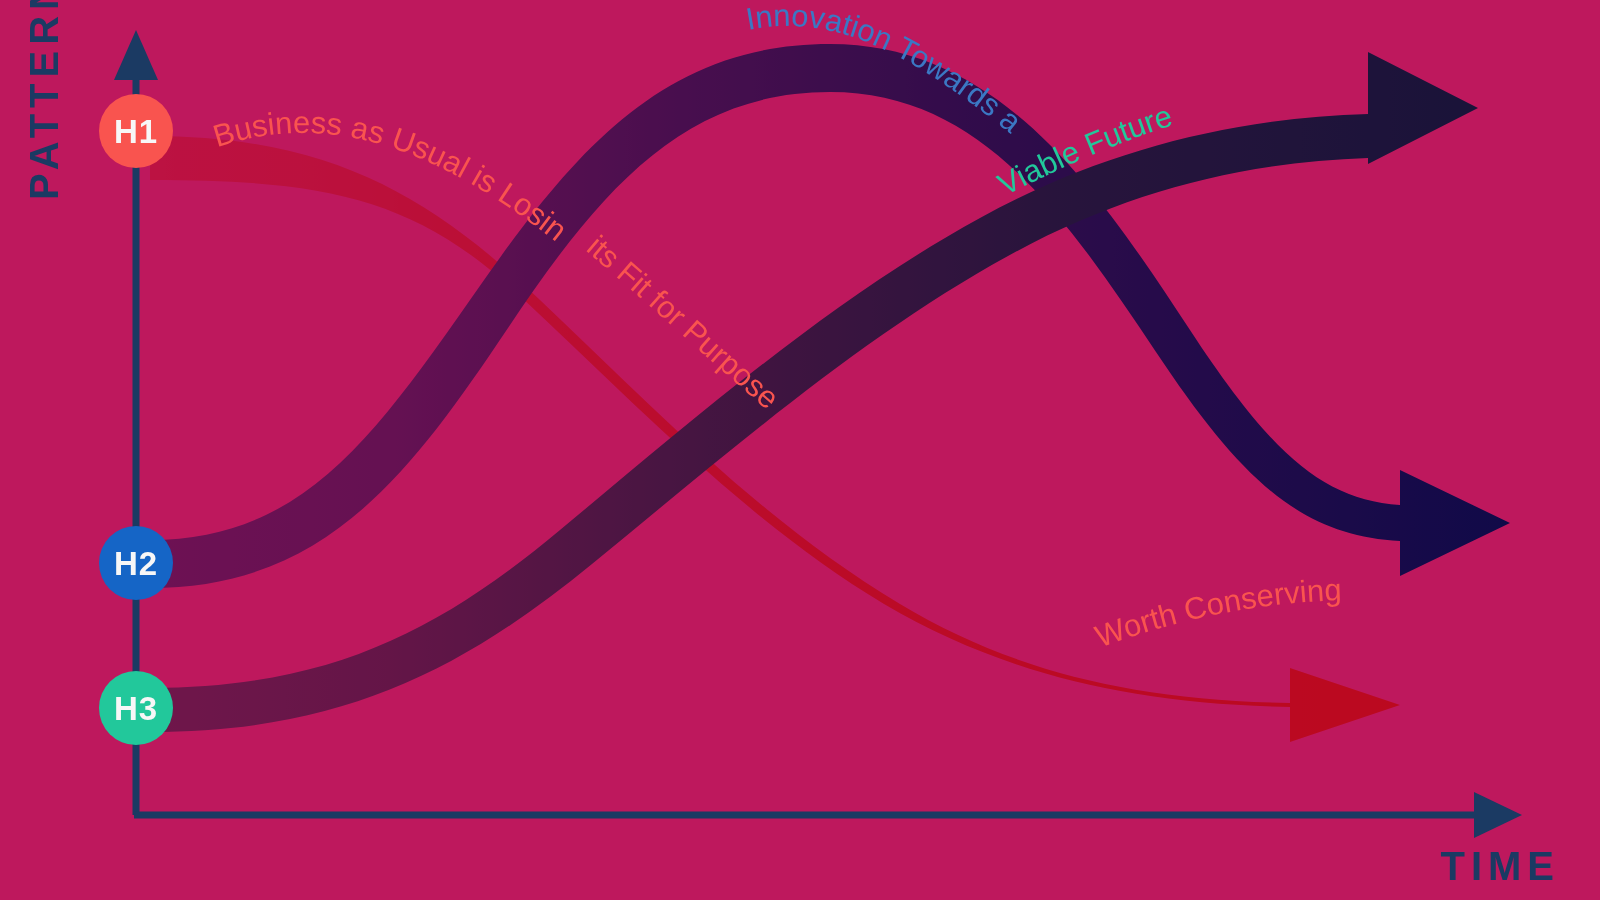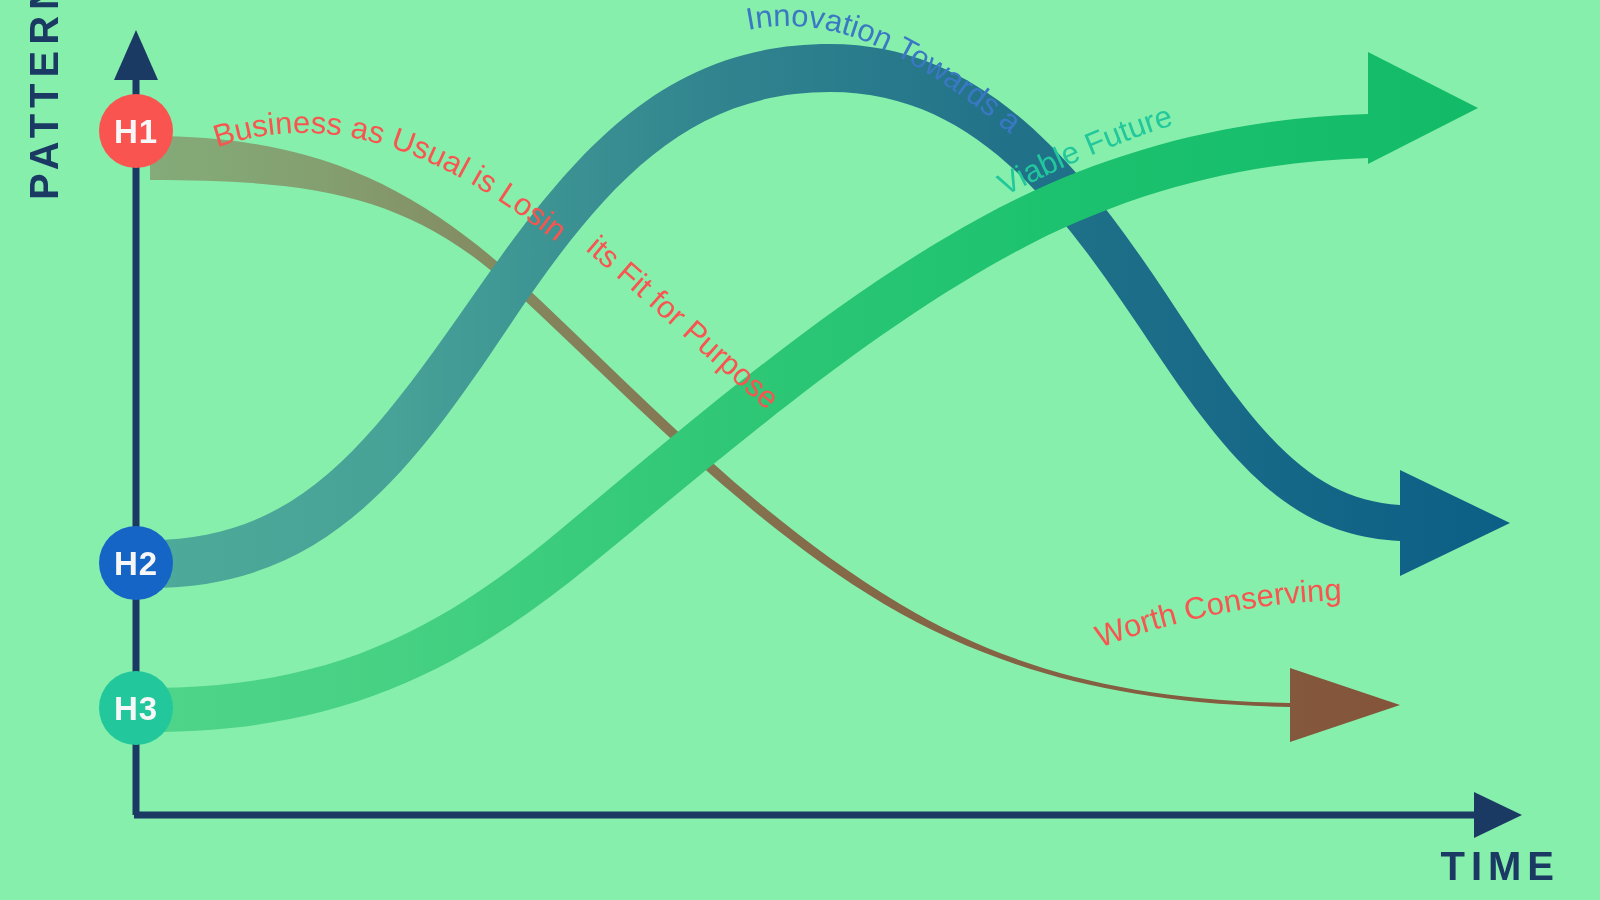--- a/index.html
+++ b/index.html
@@ -10,21 +10,21 @@
   body {
     width: 1600px;
     height: 900px;
     overflow: hidden;
     font-family: "Liberation Sans", sans-serif;
   }
   #stage {
     position: relative;
     width: 1600px;
     height: 900px;
-    background: #86efac;
+    background: #be185d;
   }
   #diagram {
     position: absolute;
     top: 0;
     left: 0;
     width: 1600px;
     height: 900px;
     display: block;
   }
   .axis-label {

